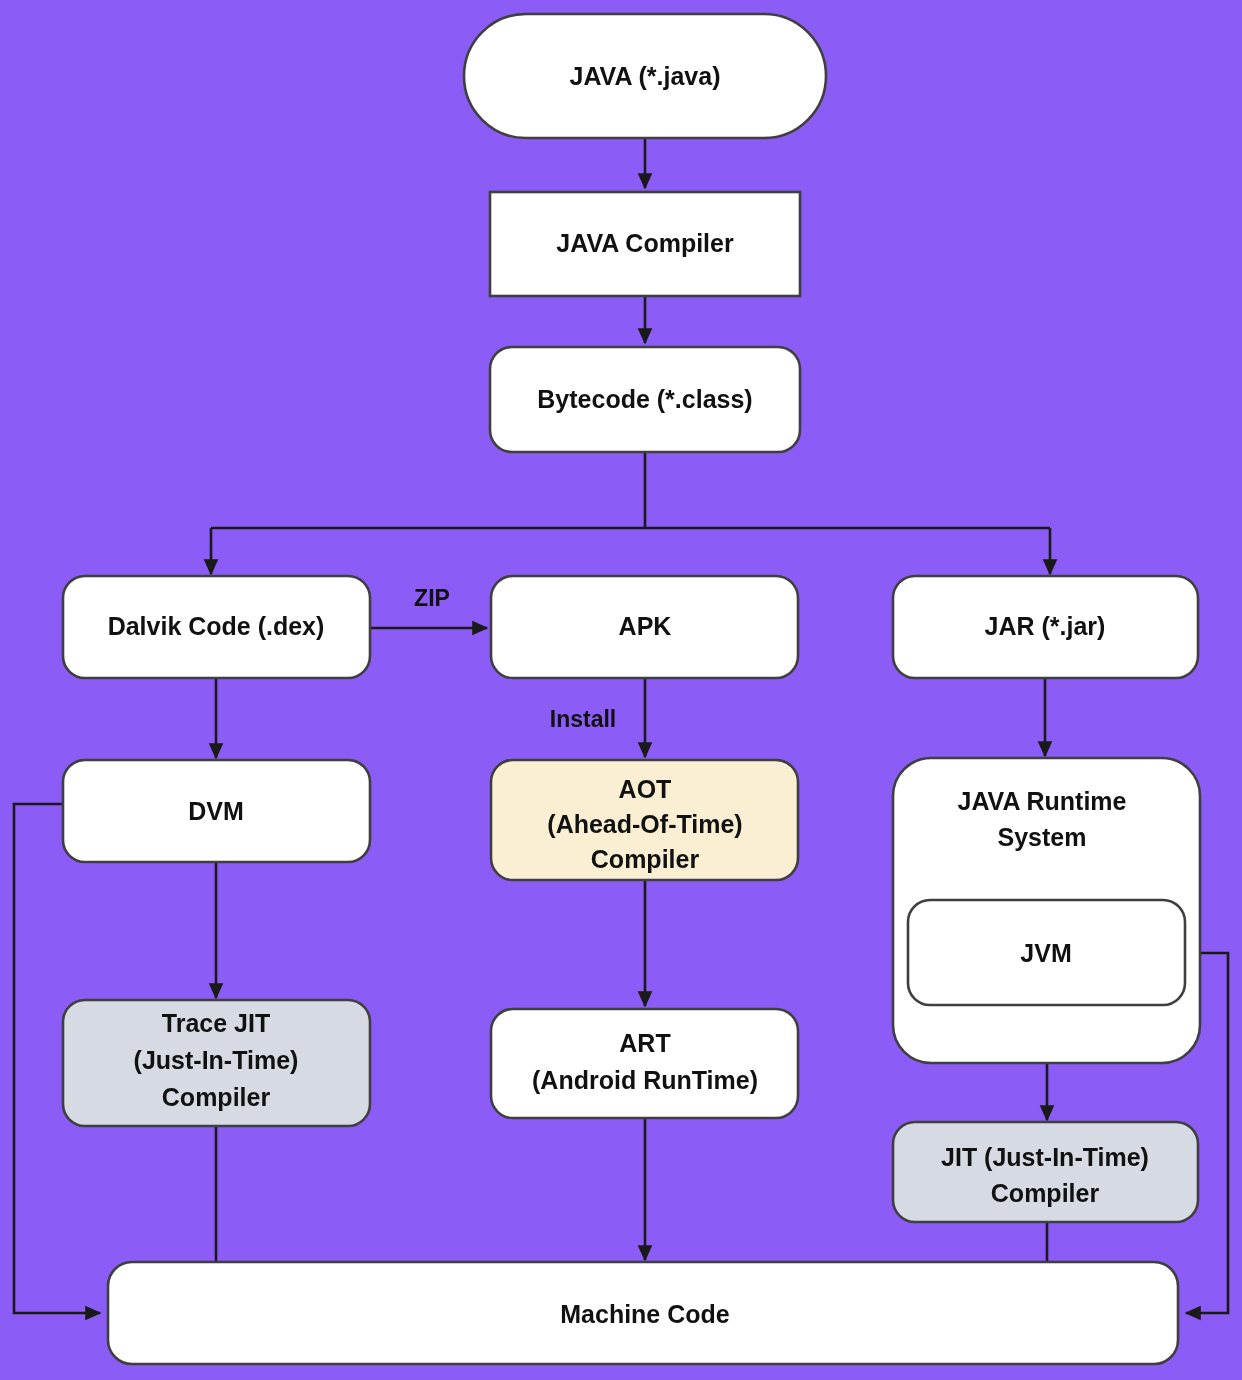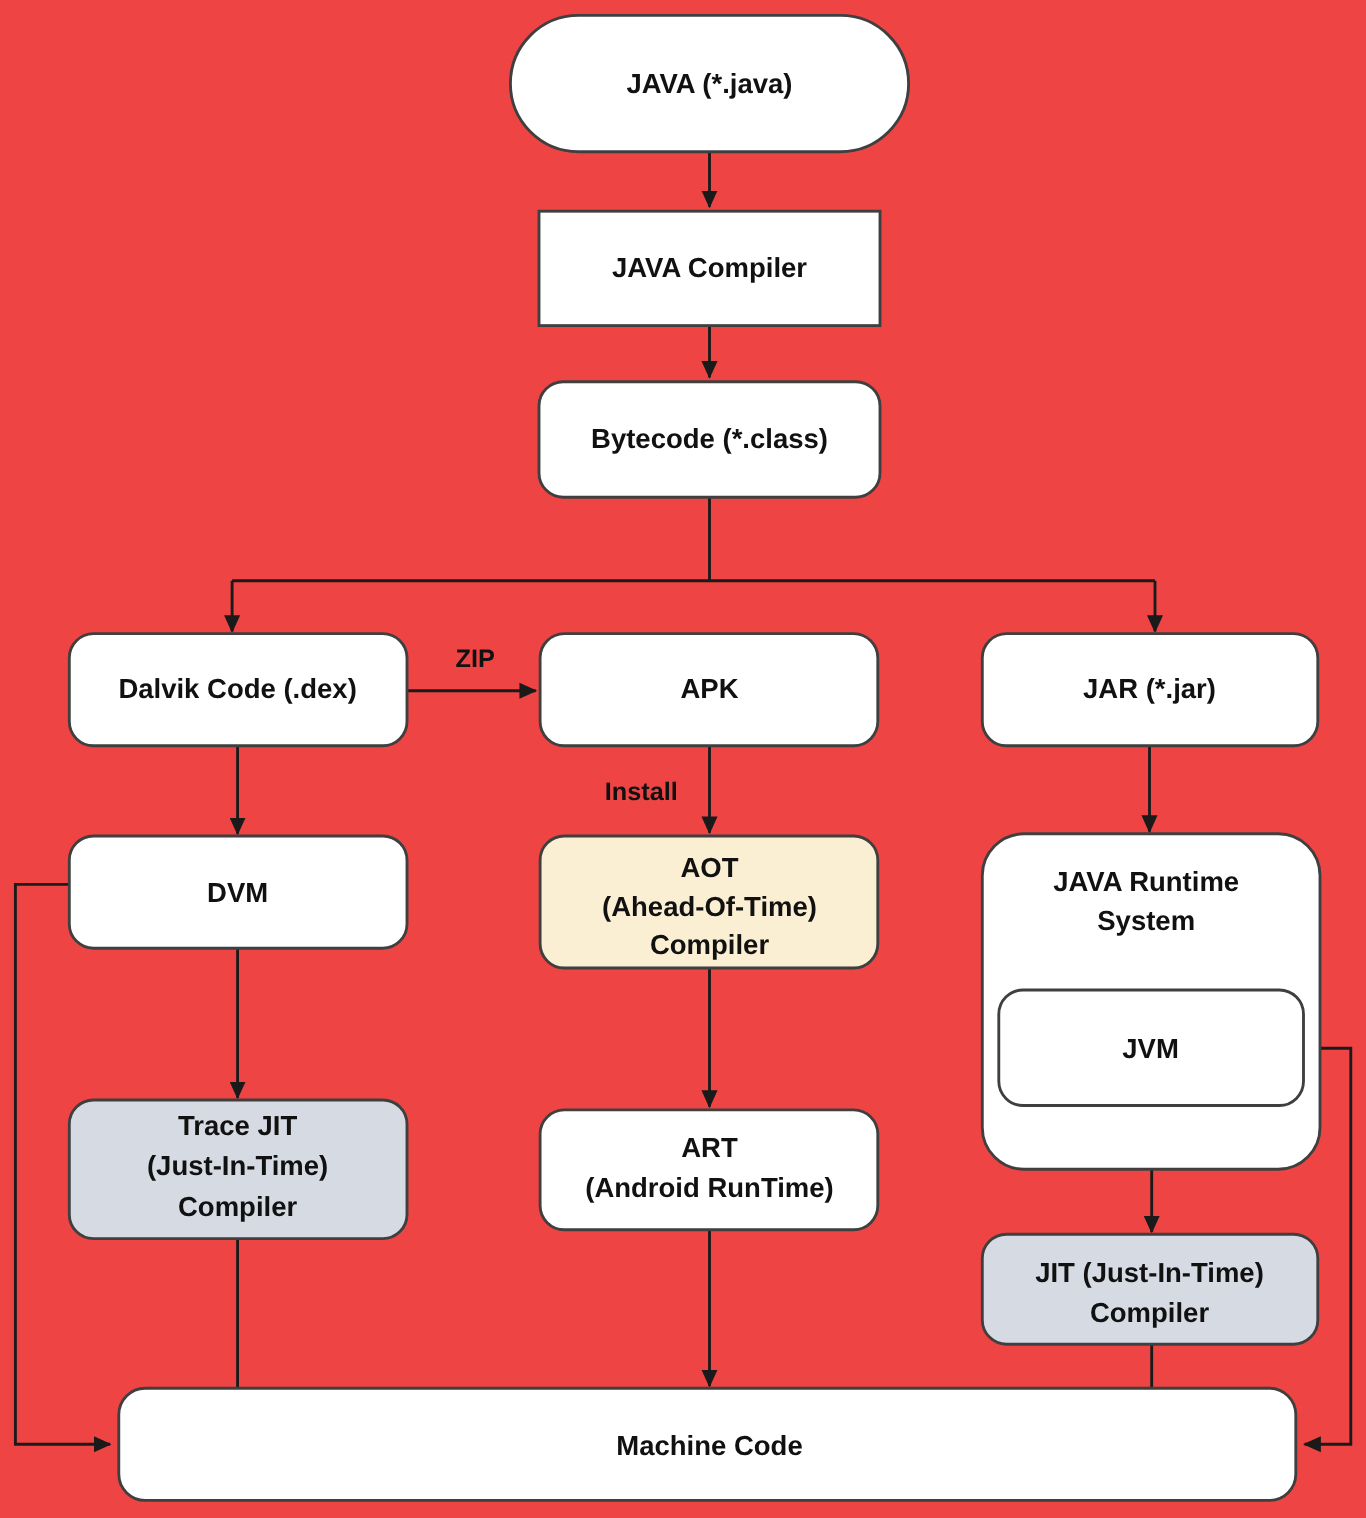--- a/index.html
+++ b/index.html
@@ -10,21 +10,21 @@
   body {
     width: 1242px;
     height: 1380px;
     font-family: "Liberation Sans", sans-serif;
     overflow: hidden;
   }
   #diagram-root {
     position: relative;
     width: 1242px;
     height: 1380px;
-    background: #ef4444;
+    background: #8b5cf6;
   }
   svg.flow {
     position: absolute;
     left: 0;
     top: 0;
     width: 1242px;
     height: 1380px;
     display: block;
   }
   .node-shape {

